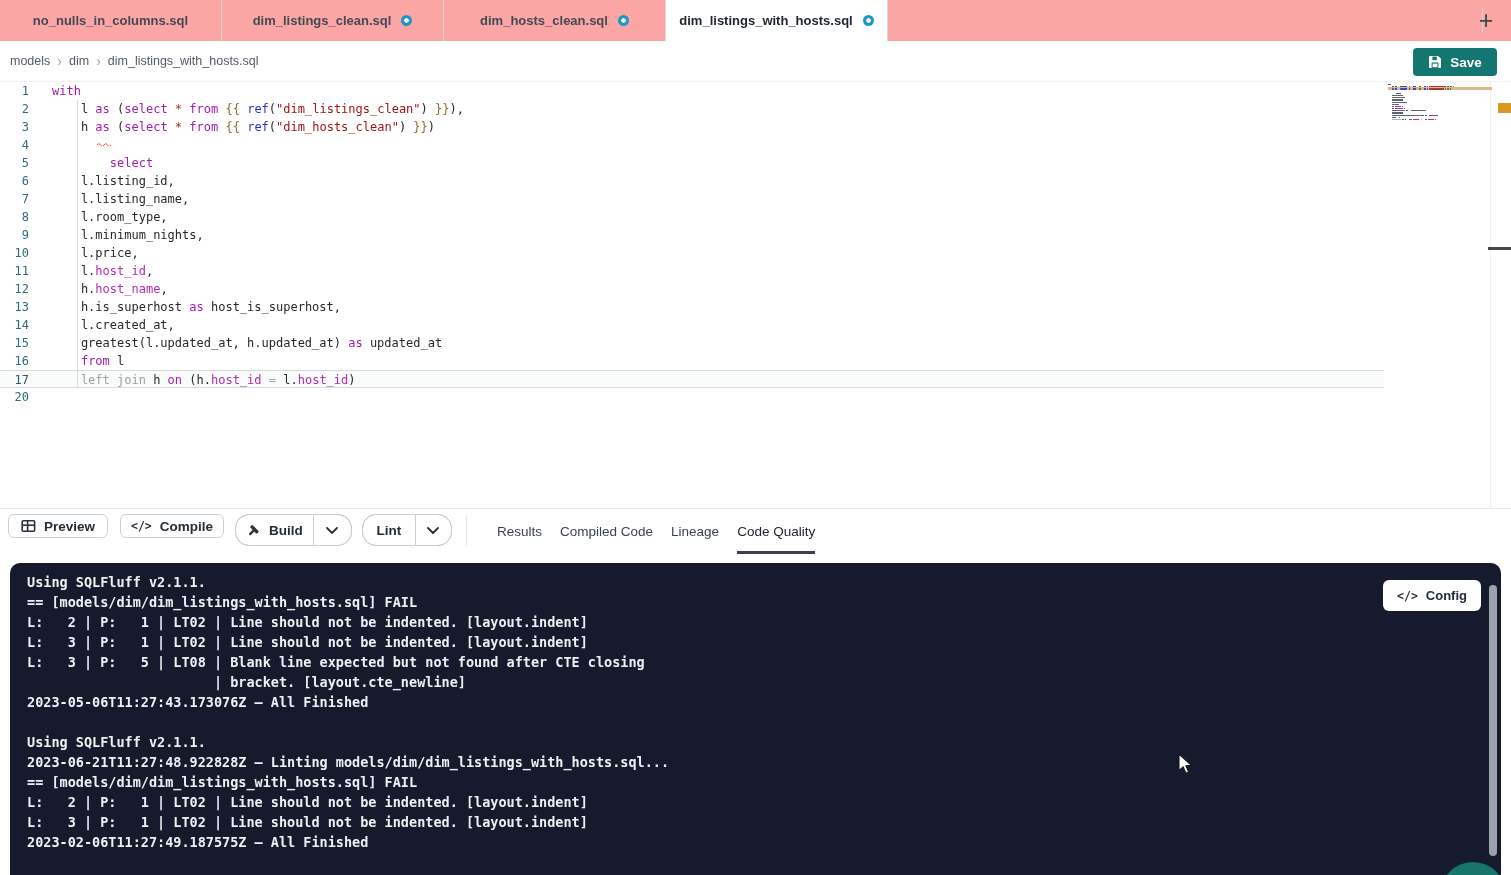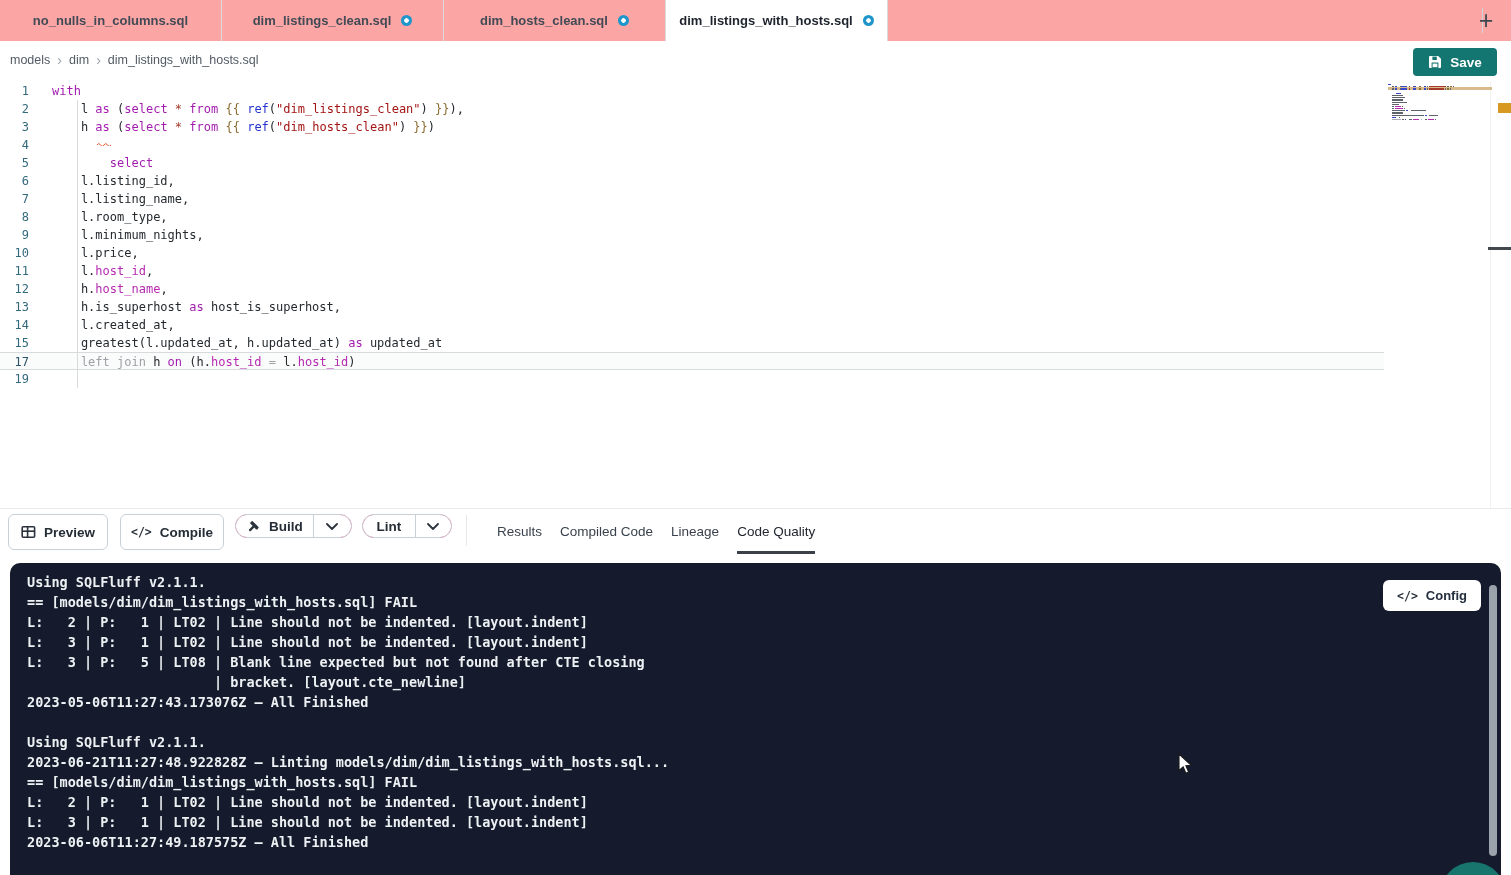--- a/index.html
+++ b/index.html
@@ -16,22 +16,22 @@
   .tab.active { background:#ffffff; }
   .tab-label { font-size:13px; font-weight:600; color:#414a55; white-space:nowrap; }
   .tab.active .tab-label { color:#1d242d; }
   .tab-dot { width:11px; height:11px; border-radius:50%; flex:0 0 auto;
     background:radial-gradient(circle at 50% 50%, #ffffff 0 2px, #1e96cc 2.5px); }
   .newtab-sep { position:absolute; left:1482px; top:8px; width:1px; height:25px; background:#d2d5d8; }
   .newtab { position:absolute; right:8px; top:0; width:34px; height:41px; display:flex;
     align-items:center; justify-content:center; font-size:25px; font-weight:500; color:#3f474f; cursor:pointer; }
 
   
-  .crumbbar { position:absolute; left:0; top:52px; width:1511px; height:41px; background:#fff;
-    border-bottom:1px solid #f1f2f4; display:flex; align-items:flex-start; padding-left:10px; }
+  .crumbbar { position:absolute; left:0; top:41px; width:1511px; height:41px; background:#fff;
+    border-bottom:1px solid #f1f2f4; display:flex; align-items:center; padding-left:10px; }
   .crumb { font-size:12.5px; color:#525c66; }
   .crumb-sep { font-size:14px; color:#9aa2aa; margin:0 7px; }
   .save-btn { position:absolute; right:14px; top:48px; width:84px; height:28px; border:none;
     border-radius:4px; background:#147670; color:#fff; font-size:13.5px; font-weight:600;
     display:flex; align-items:center; justify-content:center; gap:8px; cursor:pointer;
     font-family:"Liberation Sans", sans-serif; }
 
   
   .editor { position:absolute; left:0; top:82px; width:1511px; height:426px; background:#fff; }
   .line { position:relative; display:flex; height:18px; width:1384px; }
@@ -54,25 +54,25 @@
   .mm-row { height:2.2px; white-space:nowrap; overflow:hidden; }
   .mm-seg { display:inline-block; height:1.2px; vertical-align:top; margin-right:1px; }
   .mm-highlight { position:absolute; left:1388px; top:5px; width:104px; height:3px;
     background:#d9ba8c; }
   .ruler-marker-orange { position:absolute; left:1498px; top:21px; width:13px; height:10px; background:#d79922; }
   .ruler-dash { position:absolute; left:1488px; top:165px; width:23px; height:3px; background:#43484e; }
 
   
   .toolbar { position:absolute; left:0; top:508px; width:1511px; height:45px; background:#fff;
     border-top:1px solid #e8eaec; }
-  .btn { position:absolute; top:5px; height:36px; border:1px solid #c9d1d8; border-radius:6px;
+  .btn { position:absolute; top:5px; height:24px; border:1px solid #c9d1d8; border-radius:6px;
     background:#fff; color:#252d36; font-size:13.5px; font-weight:600;
     display:flex; align-items:center; justify-content:center; gap:8px; cursor:pointer;
     font-family:"Liberation Sans", sans-serif; }
-  .split { position:absolute; top:5px; height:24px; border:1px solid #c9d1d8; border-radius:14px;
+  .split { position:absolute; top:5px; height:32px; border:1px solid #c9d1d8; border-radius:14px;
     background:#be185d; display:flex; overflow:hidden; }
   .split .part { display:flex; align-items:center; justify-content:center; gap:8px;
     color:#252d36; font-size:13.5px; font-weight:600; cursor:pointer; background:#fff; border:none;
     font-family:"Liberation Sans", sans-serif; }
   .split .divider { width:1px; background:#c9d1d8; }
   .code-glyph { font-family:"DejaVu Sans Mono", monospace; font-size:11.5px; font-weight:700; color:#2b333c; }
   .toolbar-sep { position:absolute; left:466px; top:6px; width:1px; height:31px; background:#e6e8ea; }
   .panel-tabs { position:absolute; left:497px; top:0; height:45px; display:flex; gap:18px; }
   .panel-tab { display:flex; align-items:center; height:45px; font-size:13.5px; color:#3a434d;
     cursor:pointer; border-bottom:3px solid transparent; padding-top:2px; }
@@ -200,26 +200,30 @@
           <pre class="code-text"><span class="tok-pl">    h.is_superhost </span><span class="tok-kw">as</span><span class="tok-pl"> host_is_superhost,</span></pre>
         </div>
         <div class="line">
           <div class="gutter-num">14</div>
           <pre class="code-text"><span class="tok-pl">    l.created_at,</span></pre>
         </div>
         <div class="line">
           <div class="gutter-num">15</div>
           <pre class="code-text"><span class="tok-pl">    greatest(l.updated_at, h.updated_at) </span><span class="tok-kw">as</span><span class="tok-pl"> updated_at</span></pre>
         </div>
+        <div class="line">
+          <div class="gutter-num">16</div>
+          <pre class="code-text"><span class="tok-pl">    </span><span class="tok-kw">from</span><span class="tok-pl"> l</span></pre>
+        </div>
         <div class="line active">
           <div class="gutter-num">17</div>
           <pre class="code-text"><span class="tok-gy">    left join </span><span class="tok-pl">h </span><span class="tok-kw">on</span><span class="tok-pl"> (h.</span><span class="tok-vr">host_id</span><span class="tok-pl"> </span><span class="tok-gy">=</span><span class="tok-pl"> l.</span><span class="tok-vr">host_id</span><span class="tok-pl">)</span></pre>
         </div>
         <div class="line">
-          <div class="gutter-num">19</div>
+          <div class="gutter-num">20</div>
           <pre class="code-text"></pre>
         </div>
       </div>
     <div class="indent-guide"></div>
     <div class="scroll-track-line"></div>
     <div class="mm-highlight"></div>
     <div class="minimap">
         <div class="mm-row"><span class="mm-seg" style="width: 3.4px; background: rgb(57, 71, 201);"></span></div>
         <div class="mm-row"><span class="mm-seg" style="width: 3.4px; background: transparent;"></span><span class="mm-seg" style="width: 1.7px; background: rgb(93, 99, 104);"></span><span class="mm-seg" style="width: 1.7px; background: rgb(57, 71, 201);"></span><span class="mm-seg" style="width: 0.85px; background: transparent;"></span><span class="mm-seg" style="width: 0.85px; background: rgb(93, 99, 104);"></span><span class="mm-seg" style="width: 5.1px; background: rgb(57, 71, 201);"></span><span class="mm-seg" style="width: 0.85px; background: transparent;"></span><span class="mm-seg" style="width: 0.85px; background: rgb(163, 58, 42);"></span><span class="mm-seg" style="width: 0.85px; background: transparent;"></span><span class="mm-seg" style="width: 3.4px; background: rgb(57, 71, 201);"></span><span class="mm-seg" style="width: 0.85px; background: transparent;"></span><span class="mm-seg" style="width: 1.7px; background: rgb(138, 107, 47);"></span><span class="mm-seg" style="width: 0.85px; background: transparent;"></span><span class="mm-seg" style="width: 2.55px; background: rgb(57, 71, 201);"></span><span class="mm-seg" style="width: 0.85px; background: rgb(93, 99, 104);"></span><span class="mm-seg" style="width: 17px; background: rgb(163, 58, 42);"></span><span class="mm-seg" style="width: 1.7px; background: rgb(93, 99, 104);"></span><span class="mm-seg" style="width: 1.7px; background: rgb(138, 107, 47);"></span><span class="mm-seg" style="width: 1.7px; background: rgb(93, 99, 104);"></span></div>
         <div class="mm-row"><span class="mm-seg" style="width: 3.4px; background: transparent;"></span><span class="mm-seg" style="width: 1.7px; background: rgb(93, 99, 104);"></span><span class="mm-seg" style="width: 1.7px; background: rgb(57, 71, 201);"></span><span class="mm-seg" style="width: 0.85px; background: transparent;"></span><span class="mm-seg" style="width: 0.85px; background: rgb(93, 99, 104);"></span><span class="mm-seg" style="width: 5.1px; background: rgb(57, 71, 201);"></span><span class="mm-seg" style="width: 0.85px; background: transparent;"></span><span class="mm-seg" style="width: 0.85px; background: rgb(163, 58, 42);"></span><span class="mm-seg" style="width: 0.85px; background: transparent;"></span><span class="mm-seg" style="width: 3.4px; background: rgb(57, 71, 201);"></span><span class="mm-seg" style="width: 0.85px; background: transparent;"></span><span class="mm-seg" style="width: 1.7px; background: rgb(138, 107, 47);"></span><span class="mm-seg" style="width: 0.85px; background: transparent;"></span><span class="mm-seg" style="width: 2.55px; background: rgb(57, 71, 201);"></span><span class="mm-seg" style="width: 0.85px; background: rgb(93, 99, 104);"></span><span class="mm-seg" style="width: 14.45px; background: rgb(163, 58, 42);"></span><span class="mm-seg" style="width: 1.7px; background: rgb(93, 99, 104);"></span><span class="mm-seg" style="width: 1.7px; background: rgb(138, 107, 47);"></span><span class="mm-seg" style="width: 0.85px; background: rgb(93, 99, 104);"></span></div>
@@ -313,21 +317,21 @@
         <div class="term-line">L:   3 | P:   1 | LT02 | Line should not be indented. [layout.indent]</div>
         <div class="term-line">L:   3 | P:   5 | LT08 | Blank line expected but not found after CTE closing</div>
         <div class="term-line">                       | bracket. [layout.cte_newline]</div>
         <div class="term-line">2023-05-06T11:27:43.173076Z – All Finished</div>
         <div class="term-line">&nbsp;</div>
         <div class="term-line">Using SQLFluff v2.1.1.</div>
         <div class="term-line">2023-06-21T11:27:48.922828Z – Linting models/dim/dim_listings_with_hosts.sql...</div>
         <div class="term-line">== [models/dim/dim_listings_with_hosts.sql] FAIL</div>
         <div class="term-line">L:   2 | P:   1 | LT02 | Line should not be indented. [layout.indent]</div>
         <div class="term-line">L:   3 | P:   1 | LT02 | Line should not be indented. [layout.indent]</div>
-        <div class="term-line">2023-06-06T11:27:49.187575Z – All Finished</div>
+        <div class="term-line">2023-02-06T11:27:49.187575Z – All Finished</div>
       </div>
     <div class="chat-bubble"></div>
     <button class="config-btn">
       <span class="code-glyph">&lt;/&gt;</span>
       <span>Config</span>
     </button>
     <div class="term-scrollthumb"></div>
   </div>
 
   <div class="mouse-cursor">

